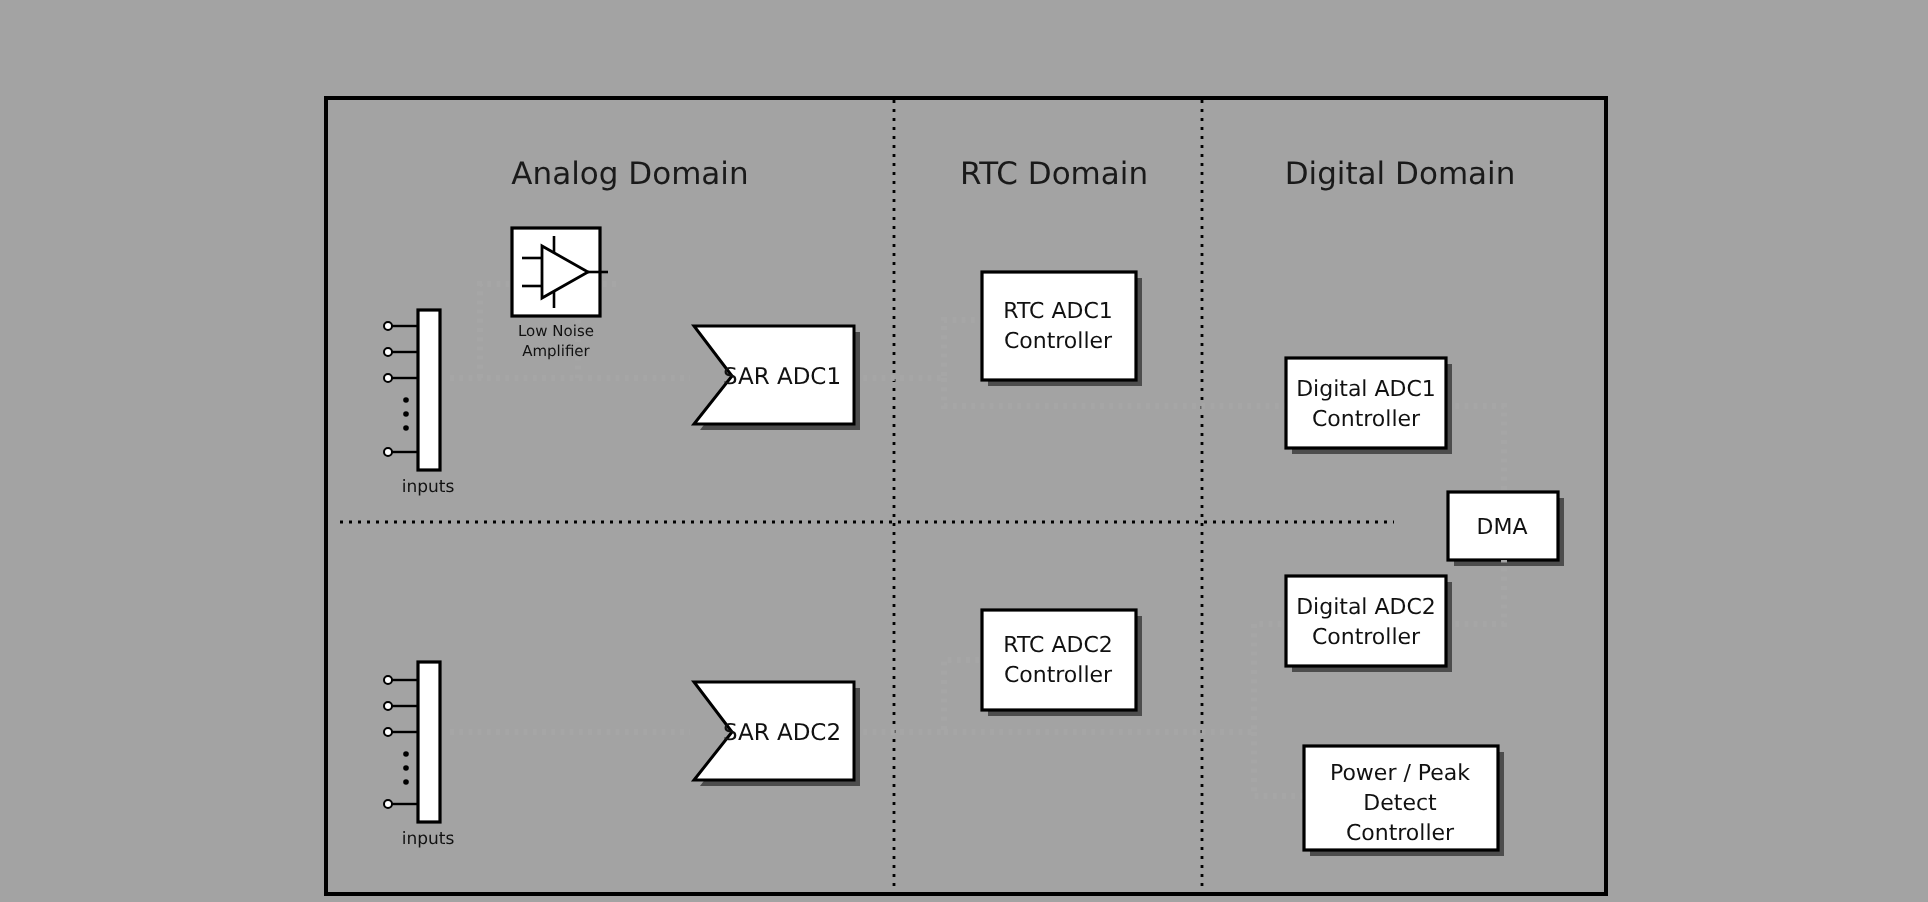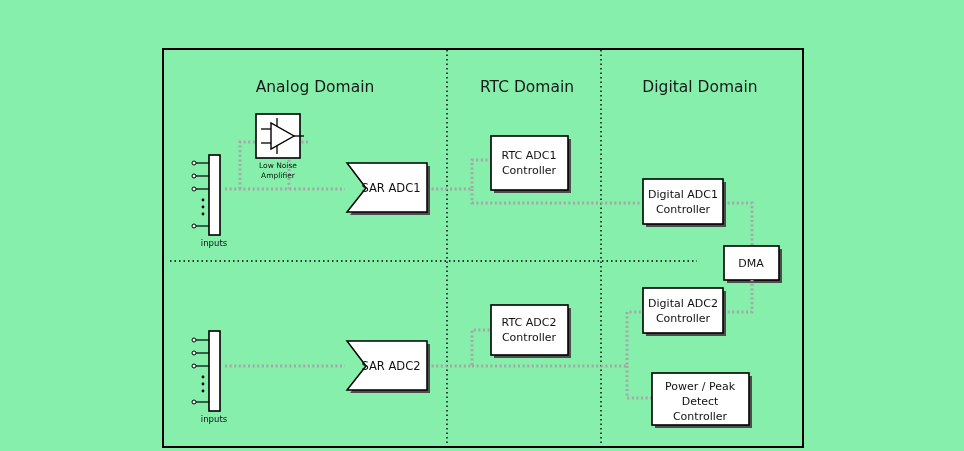--- a/index.html
+++ b/index.html
@@ -10,21 +10,21 @@
   body {
     width: 964px;
     height: 451px;
     font-family: "DejaVu Sans", sans-serif;
     overflow: hidden;
   }
   #diagram-root {
     position: relative;
     width: 964px;
     height: 451px;
-    background: #86efac;
+    background: #a3a3a3;
   }
   svg.canvas {
     position: absolute;
     left: 0;
     top: 0;
     width: 964px;
     height: 451px;
   }
   .domain-title {
     font-size: 15.5px;

